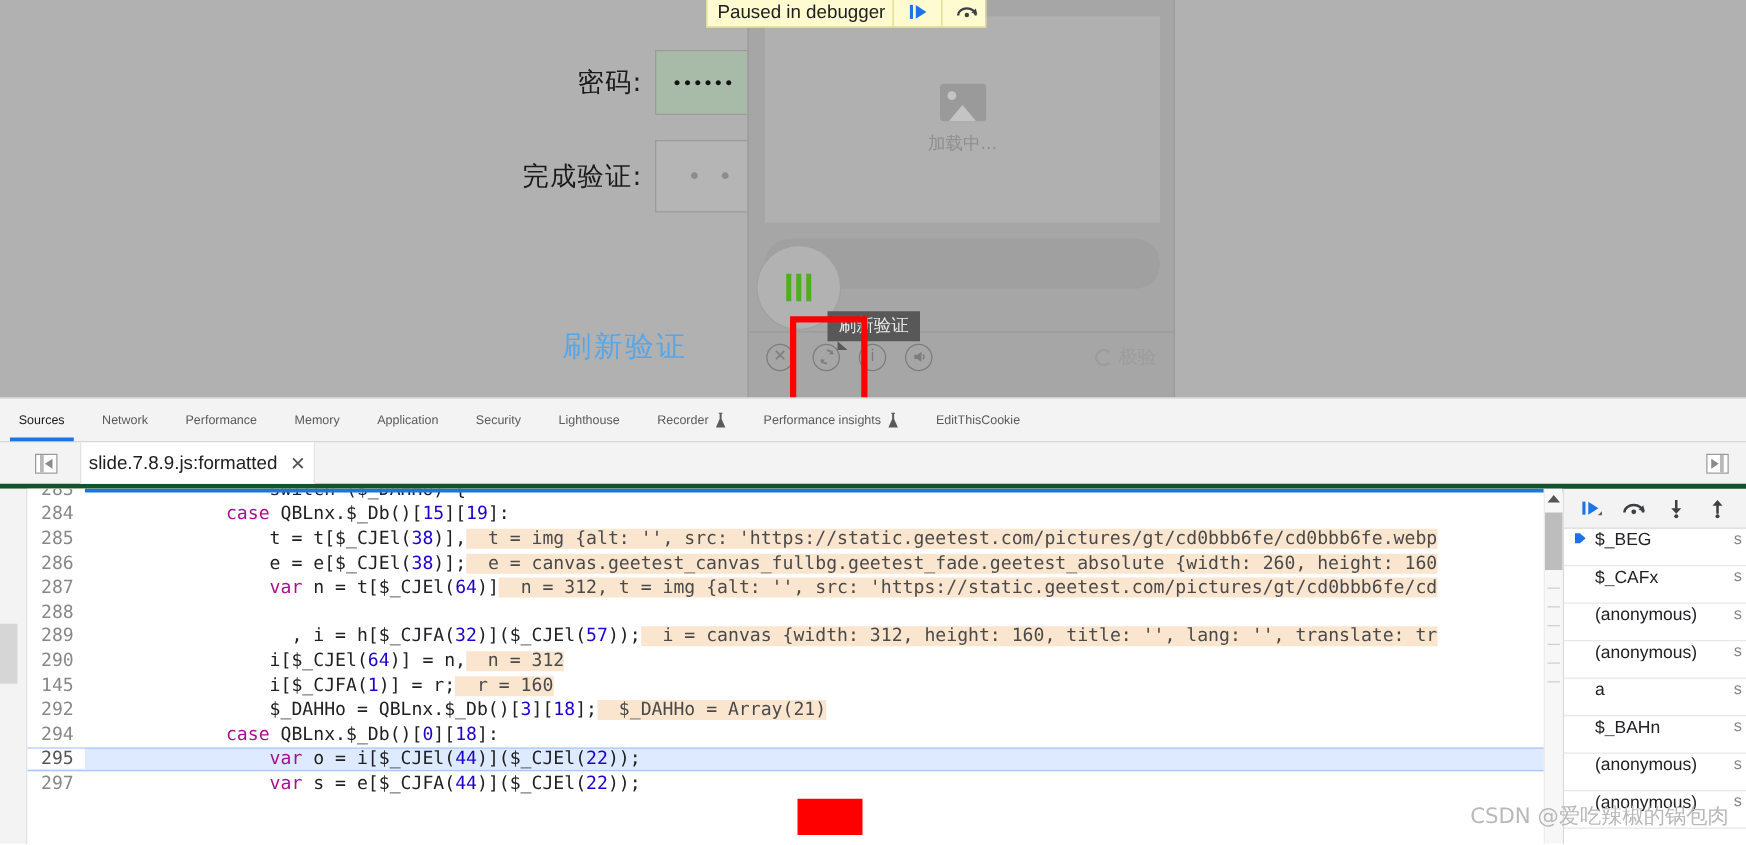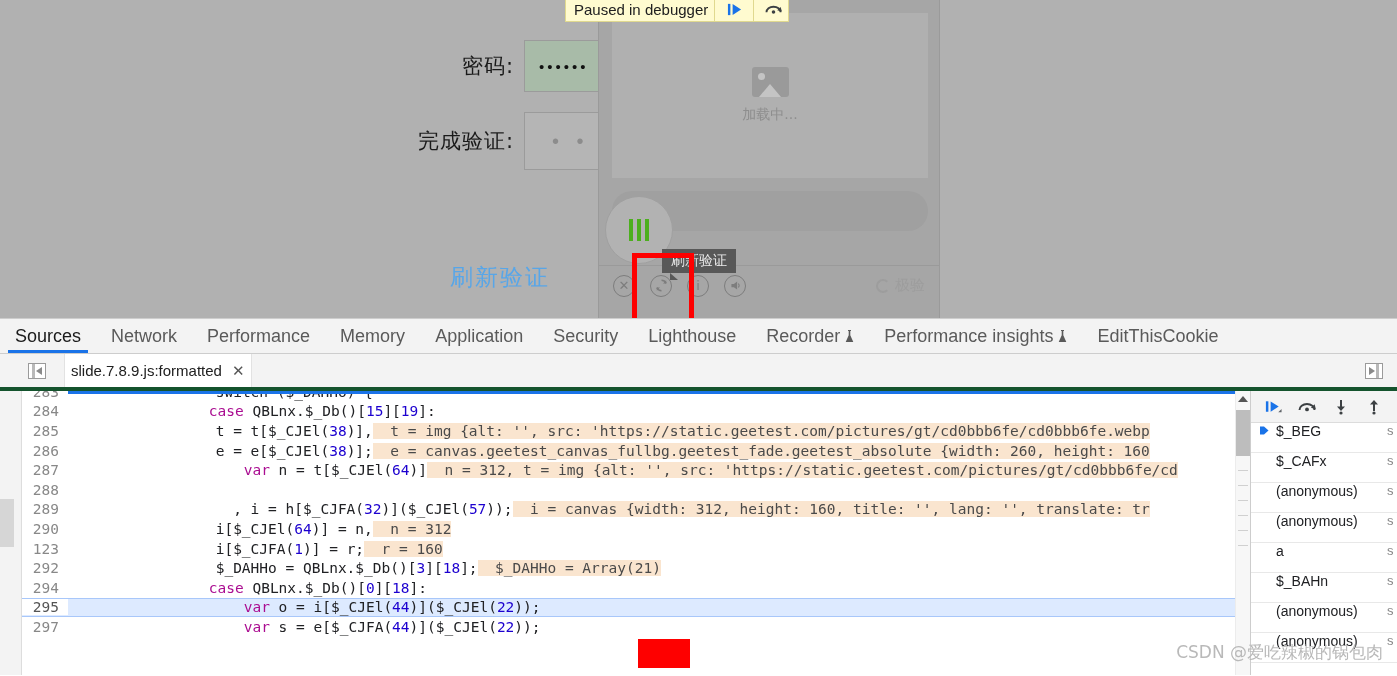--- a/index.html
+++ b/index.html
@@ -135,21 +135,21 @@
     background:#ffffff; border-top:1px solid #cdcdcd;
     font-family:"Liberation Sans", sans-serif;
   }
 
   #tabbar {
     height:35px; background:#f3f3f3; border-bottom:1px solid #cdcdcd;
     display:flex; align-items:stretch; position:relative;
   }
   .tab {
     display:flex; align-items:center; gap:5px;
-    padding:0 15px; font-size:18px; color:#5a5a5a; cursor:pointer;
+    padding:0 15px; font-size:10px; color:#5a5a5a; cursor:pointer;
     position:relative; white-space:nowrap;
   }
   .tab.active { color:#1a1a1a; }
   .tab.active::after{
     content:""; position:absolute; left:8px;right:8px;bottom:0;height:3px;
     background:#1a73e8;
   }
   .flask { width:9px; height:13px; position:relative; display:inline-block; }
   .flask svg{display:block;}
 
@@ -192,21 +192,21 @@
     font-family:"DejaVu Sans Mono", monospace; font-size:14.5px;
   }
   .codeline { display:flex; height:19.6px; align-items:center; white-space:pre; }
   .codeline.highlight { background:#ddeaff; border-top:1px solid #a8c7fa; border-bottom:1px solid #a8c7fa;}
   .lineno {
     width:46px; min-width:46px; text-align:right; padding-right:9px;
     color:#888; background:#fff; user-select:none;
   }
   .codeline.highlight .lineno{ color:#555; }
   .codetext { padding-left:8px; }
-  .kw { color:#aa0d91;margin-left:28px; }
+  .kw { color:#aa0d91; }
   .num { color:#1c00cf; }
   .hint { background:#fae5cf; color:#4a4a4a; }
   .plain { color:#202124; }
 
   #editor-topline { position:absolute; left:46px; top:0; right:0; height:3px; background:#1a73e8; }
 
   #editor-scroll {
     position:absolute; right:0; top:0; width:15px; height:100%;
     background:#f7f7f7; border-left:1px solid #ececec;
   }
@@ -394,21 +394,21 @@
       <div id="editor-topline"></div>
       <div id="code-lines" style="margin-top: -9px;">
           <div class="codeline" style="overflow: hidden;"><span class="lineno">283</span><span class="codetext"><span class="plain">                </span><span class="plain">switch ($_DAHHo) {</span></span></div>
           <div class="codeline"><span class="lineno">284</span><span class="codetext"><span class="plain">            </span><span class="kw">case</span><span class="plain"> QBLnx.$_Db()[</span><span class="num">15</span><span class="plain">][</span><span class="num">19</span><span class="plain">]:</span></span></div>
           <div class="codeline"><span class="lineno">285</span><span class="codetext"><span class="plain">                t = t[$_CJEl(</span><span class="num">38</span><span class="plain">)],</span><span class="hint">  t = img {alt: '', src: 'https://static.geetest.com/pictures/gt/cd0bbb6fe/cd0bbb6fe.webp</span></span></div>
           <div class="codeline"><span class="lineno">286</span><span class="codetext"><span class="plain">                e = e[$_CJEl(</span><span class="num">38</span><span class="plain">)];</span><span class="hint">  e = canvas.geetest_canvas_fullbg.geetest_fade.geetest_absolute {width: 260, height: 160</span></span></div>
           <div class="codeline"><span class="lineno">287</span><span class="codetext"><span class="plain">                </span><span class="kw">var</span><span class="plain"> n = t[$_CJEl(</span><span class="num">64</span><span class="plain">)]</span><span class="hint">  n = 312, t = img {alt: '', src: 'https://static.geetest.com/pictures/gt/cd0bbb6fe/cd</span></span></div>
           <div class="codeline"><span class="lineno">288</span></div>
           <div class="codeline"><span class="lineno">289</span><span class="codetext"><span class="plain">                  , i = h[$_CJFA(</span><span class="num">32</span><span class="plain">)]($_CJEl(</span><span class="num">57</span><span class="plain">));</span><span class="hint">  i = canvas {width: 312, height: 160, title: '', lang: '', translate: tr</span></span></div>
           <div class="codeline"><span class="lineno">290</span><span class="codetext"><span class="plain">                i[$_CJEl(</span><span class="num">64</span><span class="plain">)] = n,</span><span class="hint">  n = 312</span></span></div>
-          <div class="codeline"><span class="lineno">123</span><span class="codetext"><span class="plain">                i[$_CJFA(</span><span class="num">1</span><span class="plain">)] = r;</span><span class="hint">  r = 160</span></span></div>
+          <div class="codeline"><span class="lineno">145</span><span class="codetext"><span class="plain">                i[$_CJFA(</span><span class="num">1</span><span class="plain">)] = r;</span><span class="hint">  r = 160</span></span></div>
           <div class="codeline"><span class="lineno">292</span><span class="codetext"><span class="plain">                $_DAHHo = QBLnx.$_Db()[</span><span class="num">3</span><span class="plain">][</span><span class="num">18</span><span class="plain">];</span><span class="hint">  $_DAHHo = Array(21)</span></span></div>
           <div class="codeline"><span class="lineno">294</span><span class="codetext"><span class="plain">            </span><span class="kw">case</span><span class="plain"> QBLnx.$_Db()[</span><span class="num">0</span><span class="plain">][</span><span class="num">18</span><span class="plain">]:</span></span></div>
           <div class="codeline highlight"><span class="lineno">295</span><span class="codetext"><span class="plain">                </span><span class="kw">var</span><span class="plain"> o = i[$_CJEl(</span><span class="num">44</span><span class="plain">)]($_CJEl(</span><span class="num">22</span><span class="plain">));</span></span></div>
           <div class="codeline"><span class="lineno">297</span><span class="codetext"><span class="plain">                </span><span class="kw">var</span><span class="plain"> s = e[$_CJFA(</span><span class="num">44</span><span class="plain">)]($_CJEl(</span><span class="num">22</span><span class="plain">));</span></span></div>
         </div>
       <div id="editor-scroll">
         <div class="arrow"></div>
         <div class="thumb"></div>
         <div class="tick"></div>
         <div class="tick"></div>

